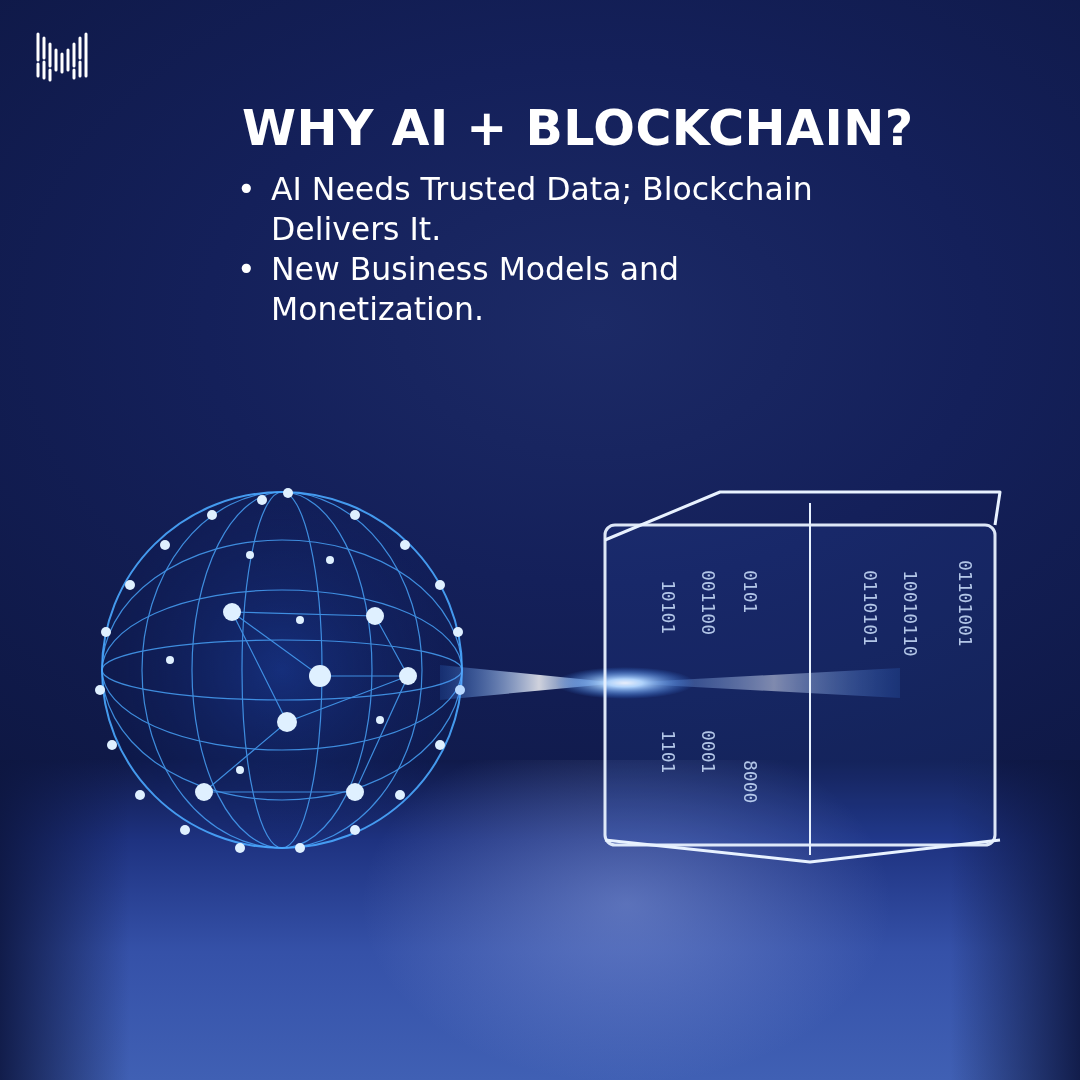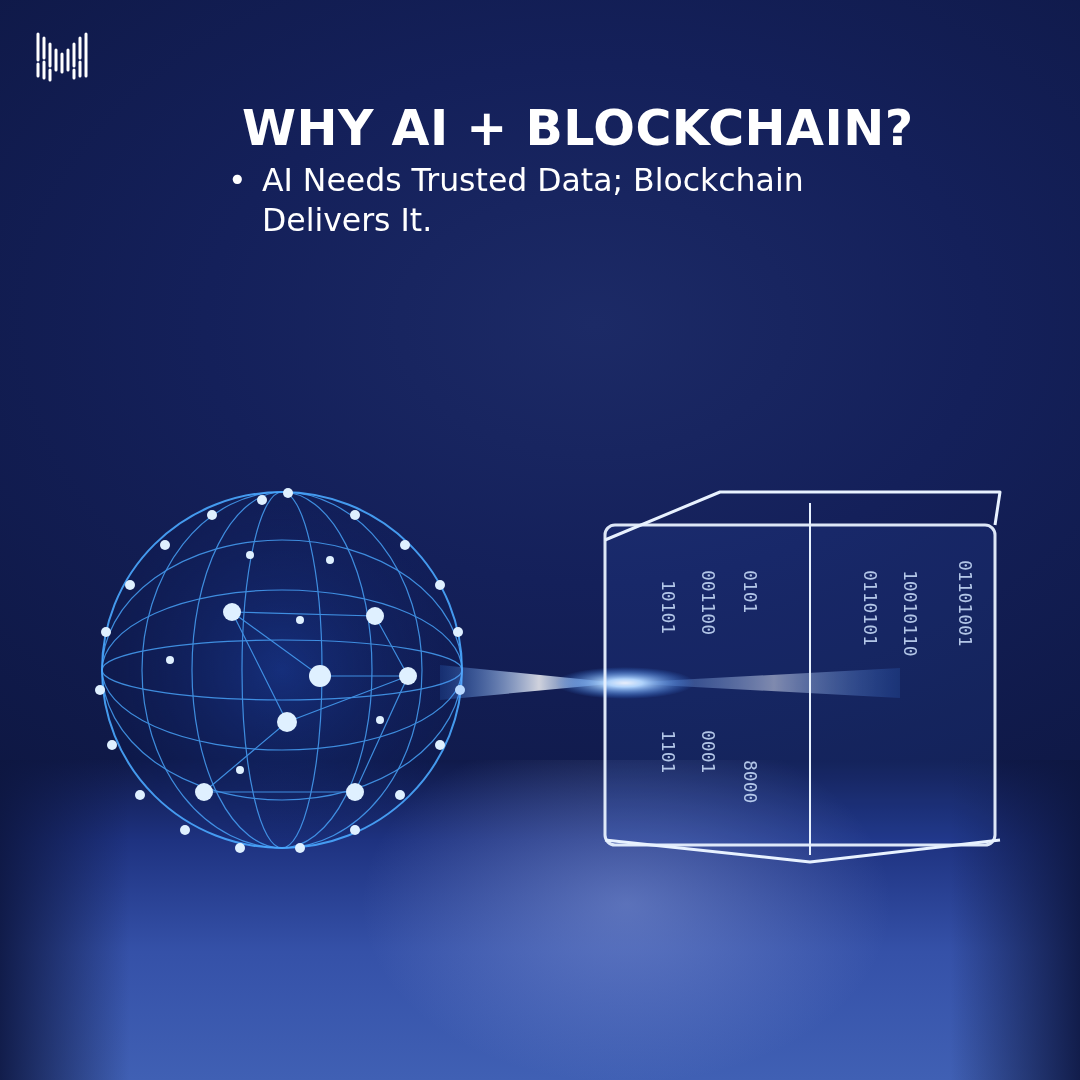--- a/index.html
+++ b/index.html
@@ -6,21 +6,21 @@
   body { width:1080px; height:1080px; overflow:hidden; position:relative;
     background: radial-gradient(ellipse 90% 60% at 55% 30%, #1c2a66 0%, #14205a 40%, #0d1640 100%);
     font-family: "DejaVu Sans", "Liberation Sans", sans-serif; color:#fff; }
   .floor { position:absolute; left:0; right:0; top:760px; bottom:0;
     background: linear-gradient(180deg, #101a4a 0%, #1e3280 25%, #3551a8 60%, #4060b4 100%); }
   .floor::after { content:""; position:absolute; inset:0;
     background: radial-gradient(ellipse 35% 80% at 58% 45%, rgba(150,170,230,0.45) 0%, rgba(120,140,210,0) 70%),
                 linear-gradient(90deg, rgba(13,22,64,0.9) 0%, rgba(13,22,64,0) 12%, rgba(13,22,64,0) 88%, rgba(13,22,64,0.9) 100%); }
   .logo { position:absolute; left:34px; top:30px; width:54px; height:52px; }
   .title { position:absolute; left:226px; top:84px; font-size:49px; font-weight:bold; letter-spacing:0.5px; margin:16px; white-space:nowrap; }
-  .bullets { position:absolute; left:228px; top:160px; margin:0; padding:0; list-style:none; font-size:31.5px; line-height:40px; width:640px; }
+  .bullets { position:absolute; left:228px; top:160px; margin:9px; padding:0; list-style:none; font-size:31.5px; line-height:40px; width:640px; }
   .bullets li { position:relative; padding-left:34px; }
   .bullets li::before { content:"•"; position:absolute; left:0; top:0; }
   .scene { position:absolute; left:0; top:470px; width:1080px; height:420px; }
 </style>
 </head>
 <body>
 
 <div class="floor"></div>
 
 <svg class="logo" viewBox="0 0 54 52">
@@ -39,20 +39,21 @@
     <line x1="46" y1="8" x2="46" y2="28"></line>
       <line x1="46" y1="32" x2="46" y2="46"></line>
     <line x1="52" y1="4" x2="52" y2="46"></line>
   </g>
 </svg>
 
 <h1 class="title">WHY AI + BLOCKCHAIN?</h1>
 
 <ul class="bullets">
   <li>AI Needs Trusted Data; Blockchain Delivers It.</li>
+  <li>New Business Models and Monetization.</li>
 </ul>
 
 <svg class="scene" viewBox="0 470 1080 420">
   <defs>
     <radialGradient id="sph" cx="50%" cy="50%" r="50%">
       <stop offset="0%" stop-color="#1a3fa0" stop-opacity="0.6"></stop>
       <stop offset="100%" stop-color="#0a1a55" stop-opacity="0.2"></stop>
     </radialGradient>
     <radialGradient id="glow" cx="50%" cy="50%" r="50%">
       <stop offset="0%" stop-color="#ffffff"></stop>

